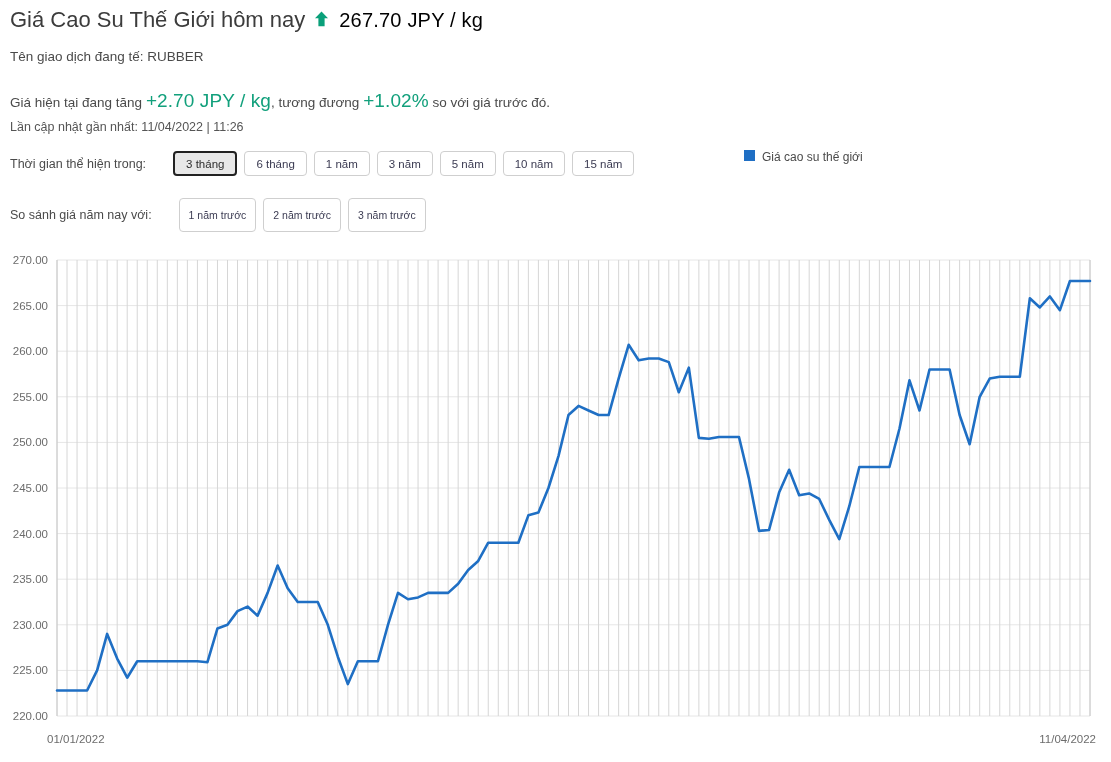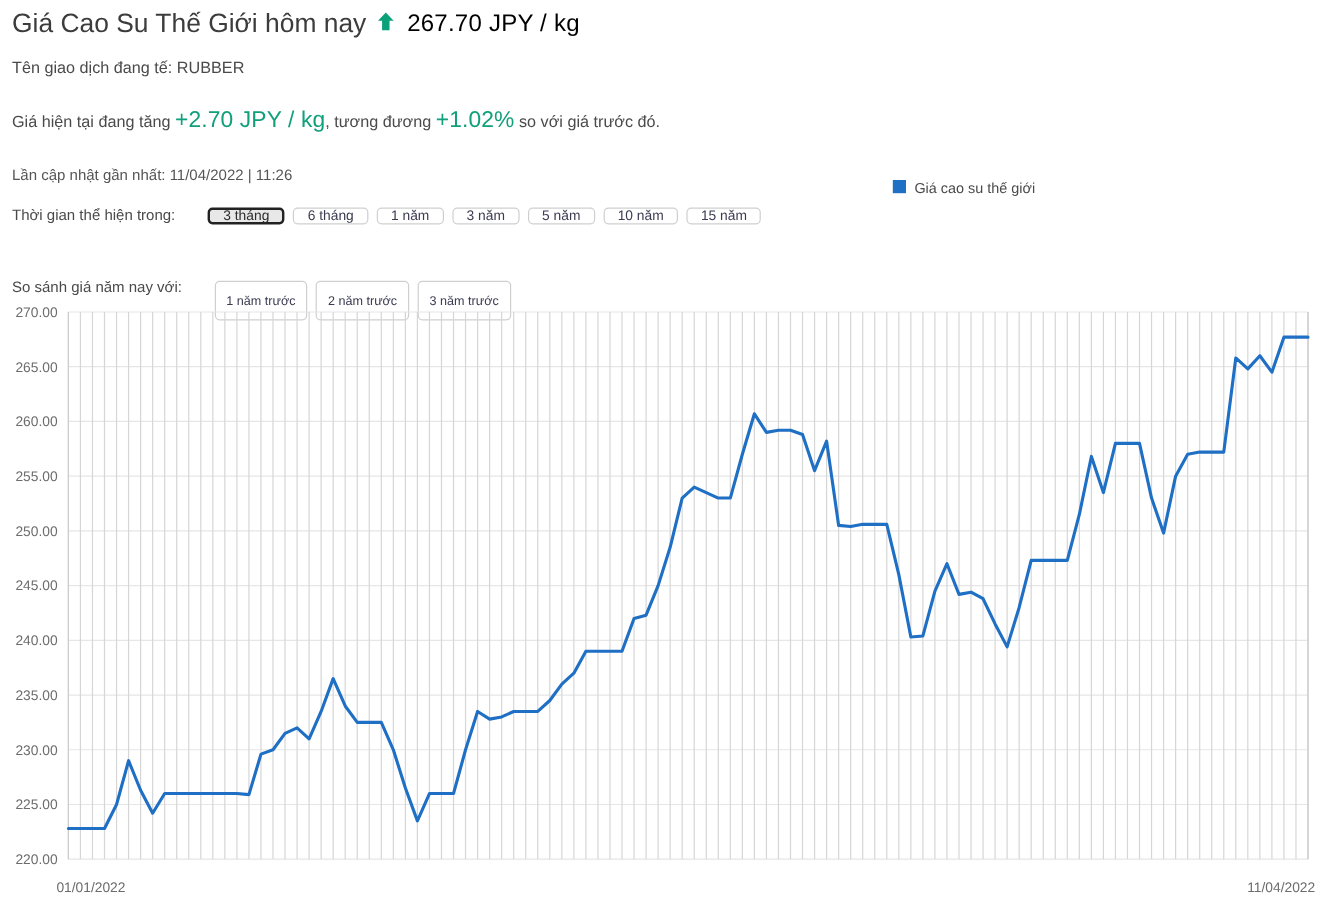--- a/index.html
+++ b/index.html
@@ -60,60 +60,60 @@
     white-space: nowrap;
   }
   .chg-big {
     font-size: 19px;
     color: #12a07c;
     letter-spacing: .1px;
   }
   .updated {
     font-size: 12.5px;
     color: #555;
-    margin-top: 26px;
+    margin-top: 6px;
   }
 
   
   .ctrl-row {
     display: flex;
     align-items: center;
     margin-top: 17px;
     padding-left: 10px;
     white-space: nowrap;
   }
   .ctrl-label {
     font-size: 12.5px;
     color: #4a4a4a;
     margin-right: 27px;
   }
   .btn {
     display: inline-flex;
     align-items: center;
     justify-content: center;
-    height: 14px;
+    height: 25px;
     min-width: 44px;
     padding: 0 11px;
     margin-right: 7px;
     font-size: 11.5px;
     color: #3b3b52;
     background: #ffffff;
     border: 1px solid #cfcfcf;
     border-radius: 4px;
     box-sizing: border-box;
     cursor: pointer;
   }
   .btn.active {
     border: 2px solid #222222;
     background: #e8e8e8;
     font-weight: normal;
     color: #2d2d2d;
   }
   .row2 { margin-top: 22px; }
-  .row2 .btn { font-size: 10.5px; padding: 4px 9px; height: 33px; margin-top: 24px; }
+  .row2 .btn { font-size: 10.5px; padding: 16px 9px; height: 22px; }
 
   
   .legend {
     position: absolute;
     left: 744px;
     top: 150px;
     display: flex;
     align-items: flex-start;
     font-size: 12px;
     color: #4a4a4a;

